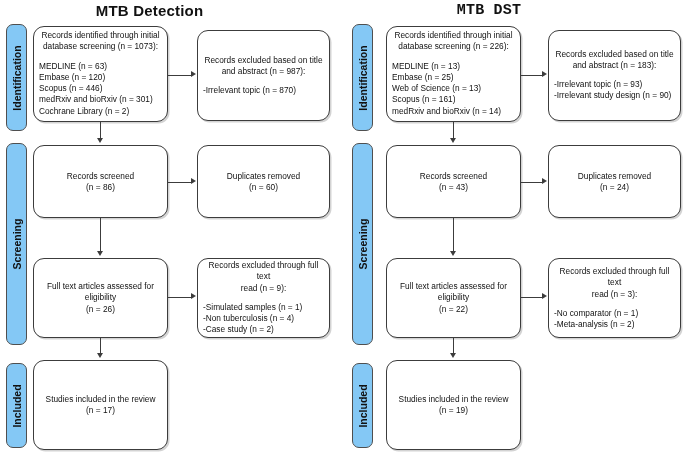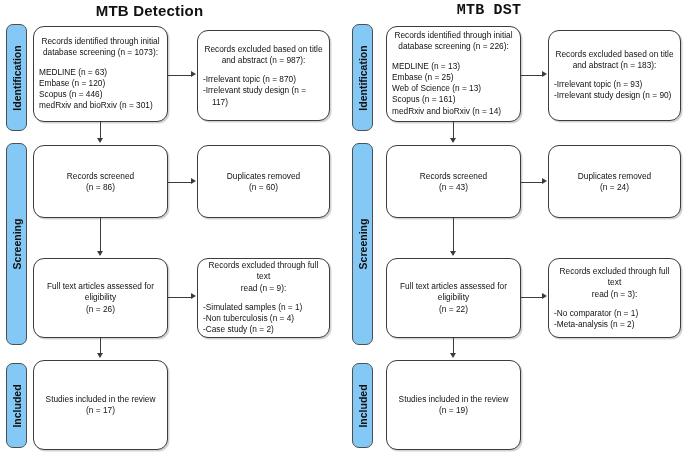--- a/index.html
+++ b/index.html
@@ -59,30 +59,30 @@
 
   <div class="node" style="left:33px;top:26px;width:135px;height:96px;">
     <div class="body lft">
       <div class="ctr">Records identified through initial</div>
       <div class="ctr">database screening (n = 1073):</div>
       <span class="gap"></span>
       <div>MEDLINE (n = 63)</div>
       <div>Embase (n = 120)</div>
       <div>Scopus (n = 446)</div>
       <div>medRxiv and bioRxiv (n = 301)</div>
+      <div>Cochrane Library (n = 2)</div>
     </div>
   </div>
 
   <div class="node" style="left:197px;top:30px;width:133px;height:91px;">
     <div class="body">
       <div class="ctr">Records excluded based on title</div>
       <div class="ctr">and abstract (n = 987):</div>
       <span class="gap"></span>
       <div class="lft ind">-Irrelevant topic (n = 870)</div>
-      <div class="lft ind">-Irrelevant study design (n = 117)</div>
     </div>
   </div>
 
   <div class="node" style="left:33px;top:145px;width:135px;height:73px;">
     <div class="body ctr">
       <div>Records screened</div>
       <div>(n = 86)</div>
     </div>
   </div>
 

